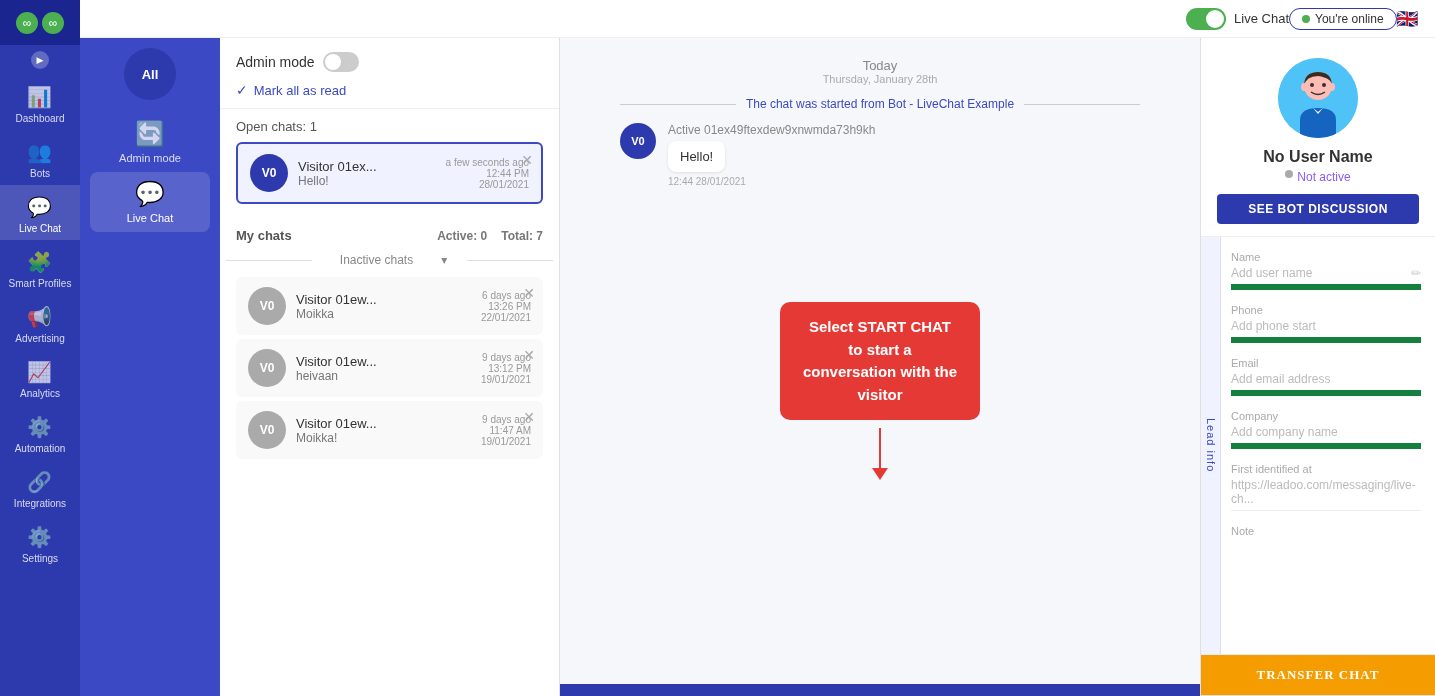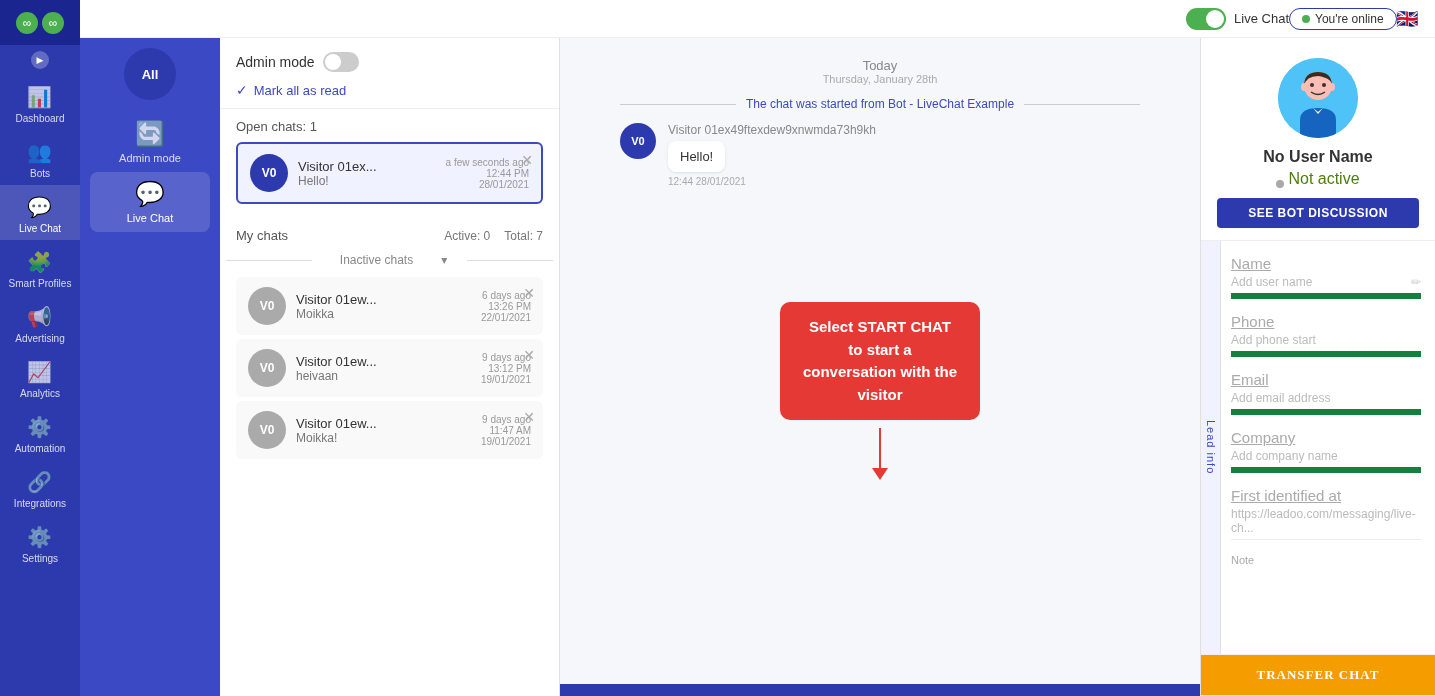--- a/index.html
+++ b/index.html
@@ -116,21 +116,21 @@
     .avatar.gray { background: #aaa; }
     .chat-item-body { flex: 1; min-width: 0; }
     .chat-item-name { font-size: 13px; font-weight: 500; color: #333; }
     .chat-item-msg { font-size: 12px; color: #777; }
     .chat-item-meta { text-align: right; font-size: 10px; color: #999; white-space: nowrap; }
     .chat-item-close { position: absolute; top: 8px; right: 8px; cursor: pointer; color: #aaa; font-size: 14px; }
     .my-chats-header {
       display: flex; align-items: center; padding: 10px 16px 4px;
       font-size: 13px; color: #555;
     }
-    .my-chats-header span { margin-right: auto; font-weight: 400; }
+    .my-chats-header span { margin-right: auto; font-weight: 700; }
     .my-chats-badges { display: flex; gap: 14px; font-size: 12px; color: #777; }
     .inactive-chats-title {
       text-align: center; font-size: 12px; color: #888;
       padding: 6px; display: flex; align-items: center; gap: 20px;
       justify-content: center;
     }
     .inactive-divider { flex: 1; height: 1px; background: #ddd; }
     .inactive-chevron { cursor: pointer; color: #888; }
     .chat-list-scroll { overflow-y: auto; flex: 1; }
 
@@ -244,21 +244,21 @@
       padding: 20px 16px 12px;
       border-bottom: 1px solid #eee;
     }
     .user-avatar-large {
       width: 80px; height: 80px; border-radius: 50%;
       background: #4fc3f7;
       display: flex; align-items: center; justify-content: center;
       margin-bottom: 10px; overflow: hidden; font-size: 40px;
     }
     .user-name { font-size: 16px; font-weight: 600; color: #333; margin-bottom: 4px; }
-    .user-status { display: flex; align-items: flex-end; gap: 4px; font-size: 16px; color: #4d7c0f; }
+    .user-status { display: flex; align-items: flex-start; gap: 4px; font-size: 12px; color: #8b5cf6; }
     .status-dot { width: 8px; height: 8px; border-radius: 50%; background: #aaa; }
     .see-bot-btn {
       background: #2d3aad; color: white; border: none;
       padding: 8px 14px; border-radius: 4px;
       font-size: 12px; font-weight: 600; cursor: pointer;
       margin-top: 10px; width: 100%; letter-spacing: 0.5px;
     }
 
     
     .lead-info-wrapper {
@@ -267,21 +267,21 @@
     .lead-info-tab {
       width: 20px; background: #f0f2ff;
       display: flex; align-items: center; justify-content: center;
       writing-mode: vertical-rl; font-size: 11px; color: #3b49c4;
       letter-spacing: 1px; cursor: pointer; border-right: 1px solid #e0e0e0;
     }
     .lead-info-content {
       flex: 1; overflow-y: auto; padding: 14px 14px 14px 10px;
     }
     .lead-field { margin-bottom: 14px; }
-    .lead-field-label { font-size: 15px; color: #aaa; margin-bottom: 3px; text-decoration: underline; }
+    .lead-field-label { font-size: 11px; color: #aaa; margin-bottom: 3px; }
     .lead-field-value { font-size: 12px; color: #bbb; border-bottom: 6px solid #15803d; padding-bottom: 4px; display: flex; align-items: center; justify-content: space-between; }
     .lead-field-edit-icon { font-size: 12px; color: #ccc; cursor: pointer; }
     .lead-field-link { font-size: 12px; color: #bbb; border-bottom: 1px solid #eee; padding-bottom: 4px; word-break: break-all; }
     .lead-note { margin-top: 4px; }
     .lead-note-label { font-size: 11px; color: #aaa; margin-bottom: 3px; }
     .lead-note-value { font-size: 12px; color: #bbb; }
 
     
     .right-bottom-bar {
       display: flex; flex-direction: column;
@@ -507,21 +507,21 @@
 
           <div class="chat-system-msg">
             <div class="chat-system-line"></div>
             <span class="chat-system-text">The chat was started from Bot - LiveChat Example</span>
             <div class="chat-system-line"></div>
           </div>
 
           <div class="chat-message-row">
             <div class="msg-avatar">V0</div>
             <div class="msg-content">
-              <div class="msg-sender-name">Visitor 01ex49ftexdew9xnwmda73h9kh</div>
+              <div class="msg-sender-name">Active 01ex49ftexdew9xnwmda73h9kh</div>
               <div class="msg-bubble">Hello!</div>
               <div class="msg-time">12:44 28/01/2021</div>
             </div>
           </div>
         </div>
 
         <div class="tooltip-overlay">
           <div class="tooltip-box">
             <span>Select START CHAT to start a conversation with the visitor</span>
             <div class="tooltip-arrow">

